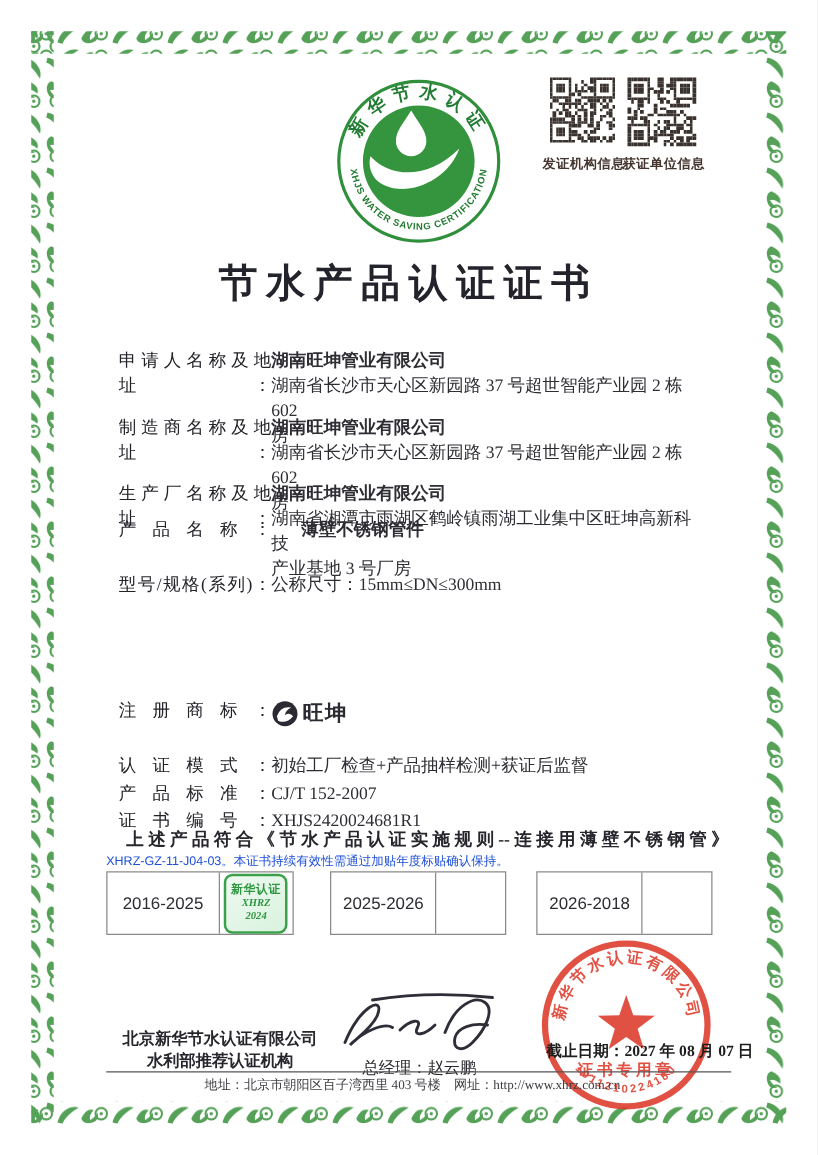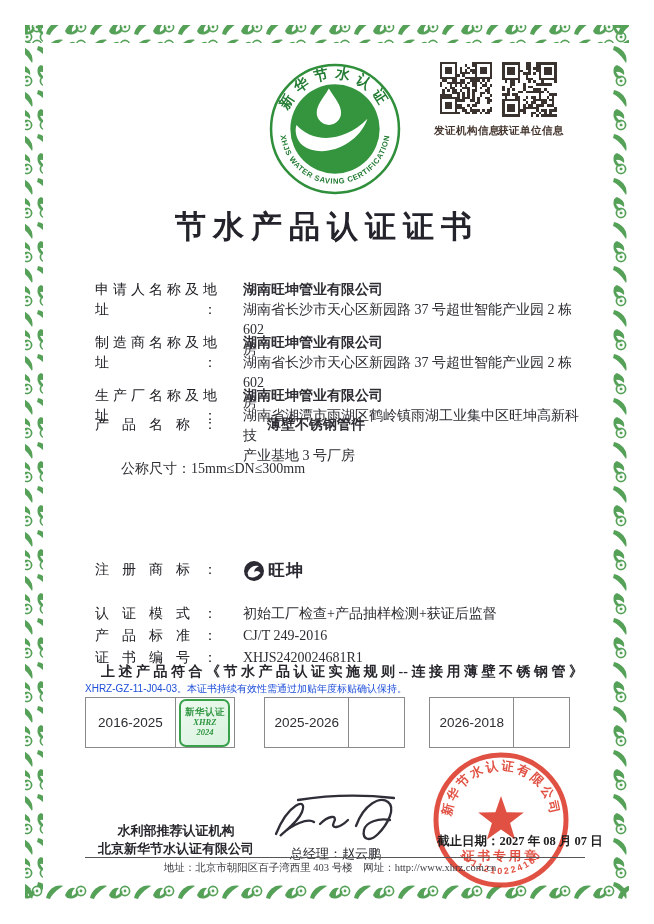--- a/index.html
+++ b/index.html
@@ -17,21 +17,21 @@
   
   .qr{display:grid; grid-template-columns:repeat(21,1fr); grid-template-rows:repeat(21,1fr); background:#fff;}
   .qr div{background:#3a322e;}
   .qr-label{font-size:10.5px; font-weight:bold; color:#44352e; text-align:center; letter-spacing:.5px; white-space:nowrap;}
   
   .title{left:0; top:206px; width:654px; text-align:center; font-size:31px; font-weight:900;
     letter-spacing:7px; color:#23232b; font-family:"Liberation Sans","DejaVu Sans",sans-serif;}
   
   .row{position:absolute; left:95px; display:flex; line-height:20px; font-size:14px;}
   .lbl{display:inline-block; width:122px; font-weight:normal; text-align:justify; text-align-last:justify; color:#222228; flex:none;}
-  .val{margin-left:26px; width:337px; white-space:pre-line; color:#2d2d33;}
+  .val{width:337px; white-space:pre-line; color:#2d2d33;}
   .val-strong{font-weight:bold;}
   
   .tm-val{display:flex; align-items:center; gap:3px;}
   .tm-text{font-weight:900; font-size:17px; letter-spacing:1px; color:#2b2a33; font-family:"Liberation Sans",sans-serif;}
   
   .stmt1{left:85px; top:663px; width:498px; font-size:14px; text-align:justify; text-align-last:justify; padding-left:16px; box-sizing:border-box; font-weight:bold; color:#26262c;}
   .stmt2{left:85px; top:682px; width:510px; font-size:10px; color:#1d4ed8; font-family:"Liberation Sans",sans-serif;}
   
   .ybox{position:absolute; top:697px; height:51px; border:1.2px solid #8a8a8a; display:flex; box-sizing:border-box; background:#fff;}
   .ybox .yr{flex:0 0 60%; display:flex; align-items:center; justify-content:center; font-size:13.5px; color:#2c2c32; border-right:1.2px solid #8a8a8a; font-family:"Liberation Sans",sans-serif;}
@@ -582,41 +582,42 @@
   <div class="row" style="top:386px;">
     <span class="lbl">生产厂名称及地址：</span>
     <span class="val"><span class="val-strong">湖南旺坤管业有限公司</span><span style="display:block;">湖南省湘潭市雨湖区鹤岭镇雨湖工业集中区旺坤高新科技
 产业基地 3 号厂房</span></span>
   </div>
   <div class="row" style="top:415px;gap:24px;">
     <span class="lbl">产品名称：</span>
     <span class="val val-strong">薄壁不锈钢管件</span>
   </div>
   <div class="row" style="top:459px;">
+    <span class="lbl">型号/规格(系列)：</span>
     <span class="val">公称尺寸：15mm≤DN≤300mm</span>
   </div>
 
   <div class="row" style="top:604px;">
     <span class="lbl">认证模式：</span>
     <span class="val">初始工厂检查+产品抽样检测+获证后监督</span>
   </div>
 
   <div class="row" style="top:560px;">
     <span class="lbl">注册商标：</span>
     <span class="val tm-val">
       <svg width="22" height="22" viewBox="0 0 22 22">
         <circle cx="11" cy="11" r="10" fill="#2b2a33"></circle>
         <path d="M4.5 13 Q7.5 4.5 16 6 Q11.5 8 11 12 Q15 9.5 17.5 13 Q12 19.5 5.5 16.5 Z" fill="#ffffff"></path>
       </svg>
       <span class="tm-text">旺坤</span>
     </span>
   </div>
   <div class="row" style="top:626px;">
     <span class="lbl">产品标准：</span>
-    <span class="val">CJ/T 249-2016</span>
+    <span class="val">CJ/T 152-2007</span>
   </div>
   <div class="row" style="top:648px;">
     <span class="lbl">证书编号：</span>
     <span class="val">XHJS2420024681R1</span>
   </div>
 
   <div class="abs stmt1">上述产品符合《节水产品认证实施规则--连接用薄壁不锈钢管》</div>
   <div class="abs stmt2">XHRZ-GZ-11-J04-03。本证书持续有效性需通过加贴年度标贴确认保持。</div>
 
   <div class="ybox" style="left:85px; width:150px;">
@@ -632,22 +633,22 @@
   <div class="ybox" style="left:264px; width:141px;">
     <div class="yr">2025-2026</div>
     <div class="stick-cell"></div>
   </div>
   <div class="ybox" style="left:429px; width:141px;">
     <div class="yr">2026-2018</div>
     <div class="stick-cell"></div>
   </div>
 
   <div class="abs issuer">
+    <div>北京新华节水认证有限公司</div>
     <div>水利部推荐认证机构</div>
-    <div>北京新华节水认证有限公司</div>
   </div>
 
   <svg class="abs" style="left:268px; top:790px;" width="140" height="56" viewBox="0 0 140 56">
     <g fill="none" stroke="#2e2e38" stroke-width="2.3" stroke-linecap="round">
       <path d="M8 44 C20 14 40 6 34 22 C30 32 18 40 12 46 C24 34 40 28 46 32"></path>
       <path d="M52 34 C60 26 70 24 66 32 C62 40 72 38 80 30"></path>
       <path d="M88 36 C96 14 112 6 120 12 C128 18 120 34 110 44 C102 52 94 50 96 40 C98 32 110 28 122 30"></path>
       <path d="M30 10 C55 6 90 4 126 8"></path>
     </g>
   </svg>

